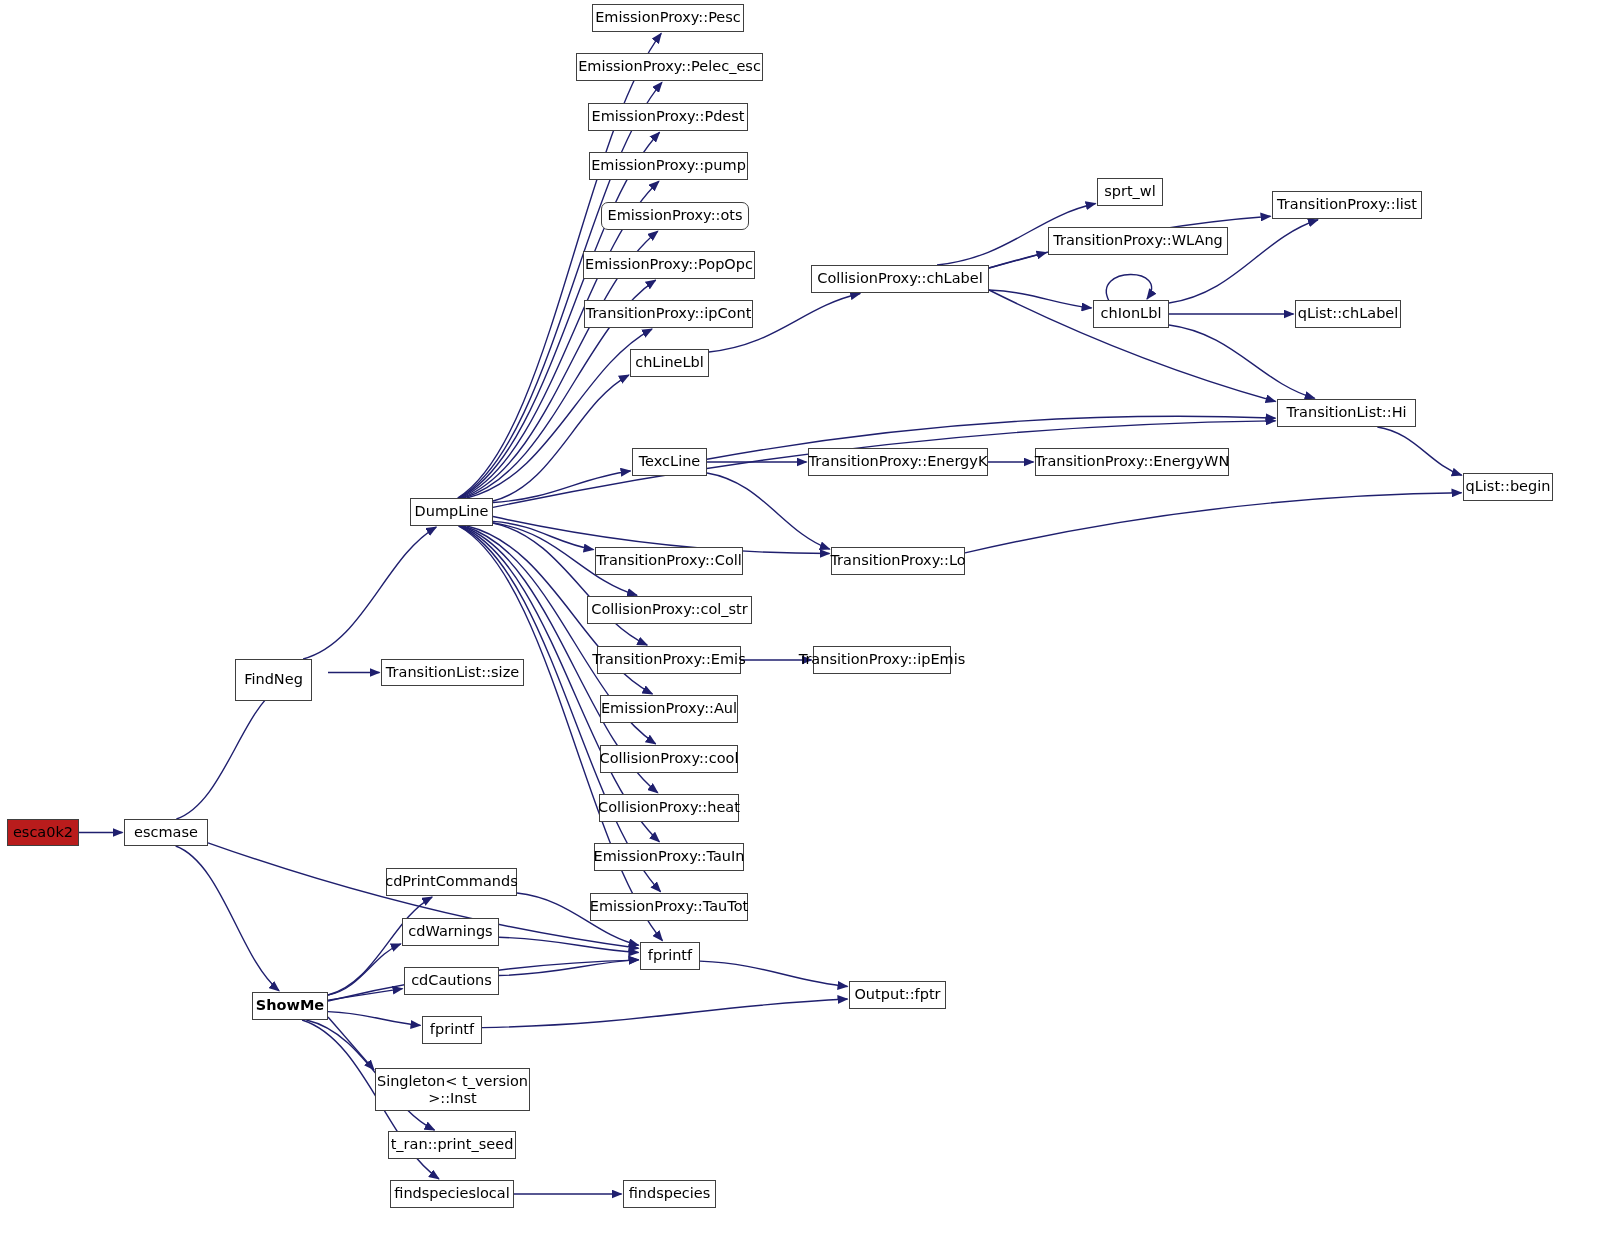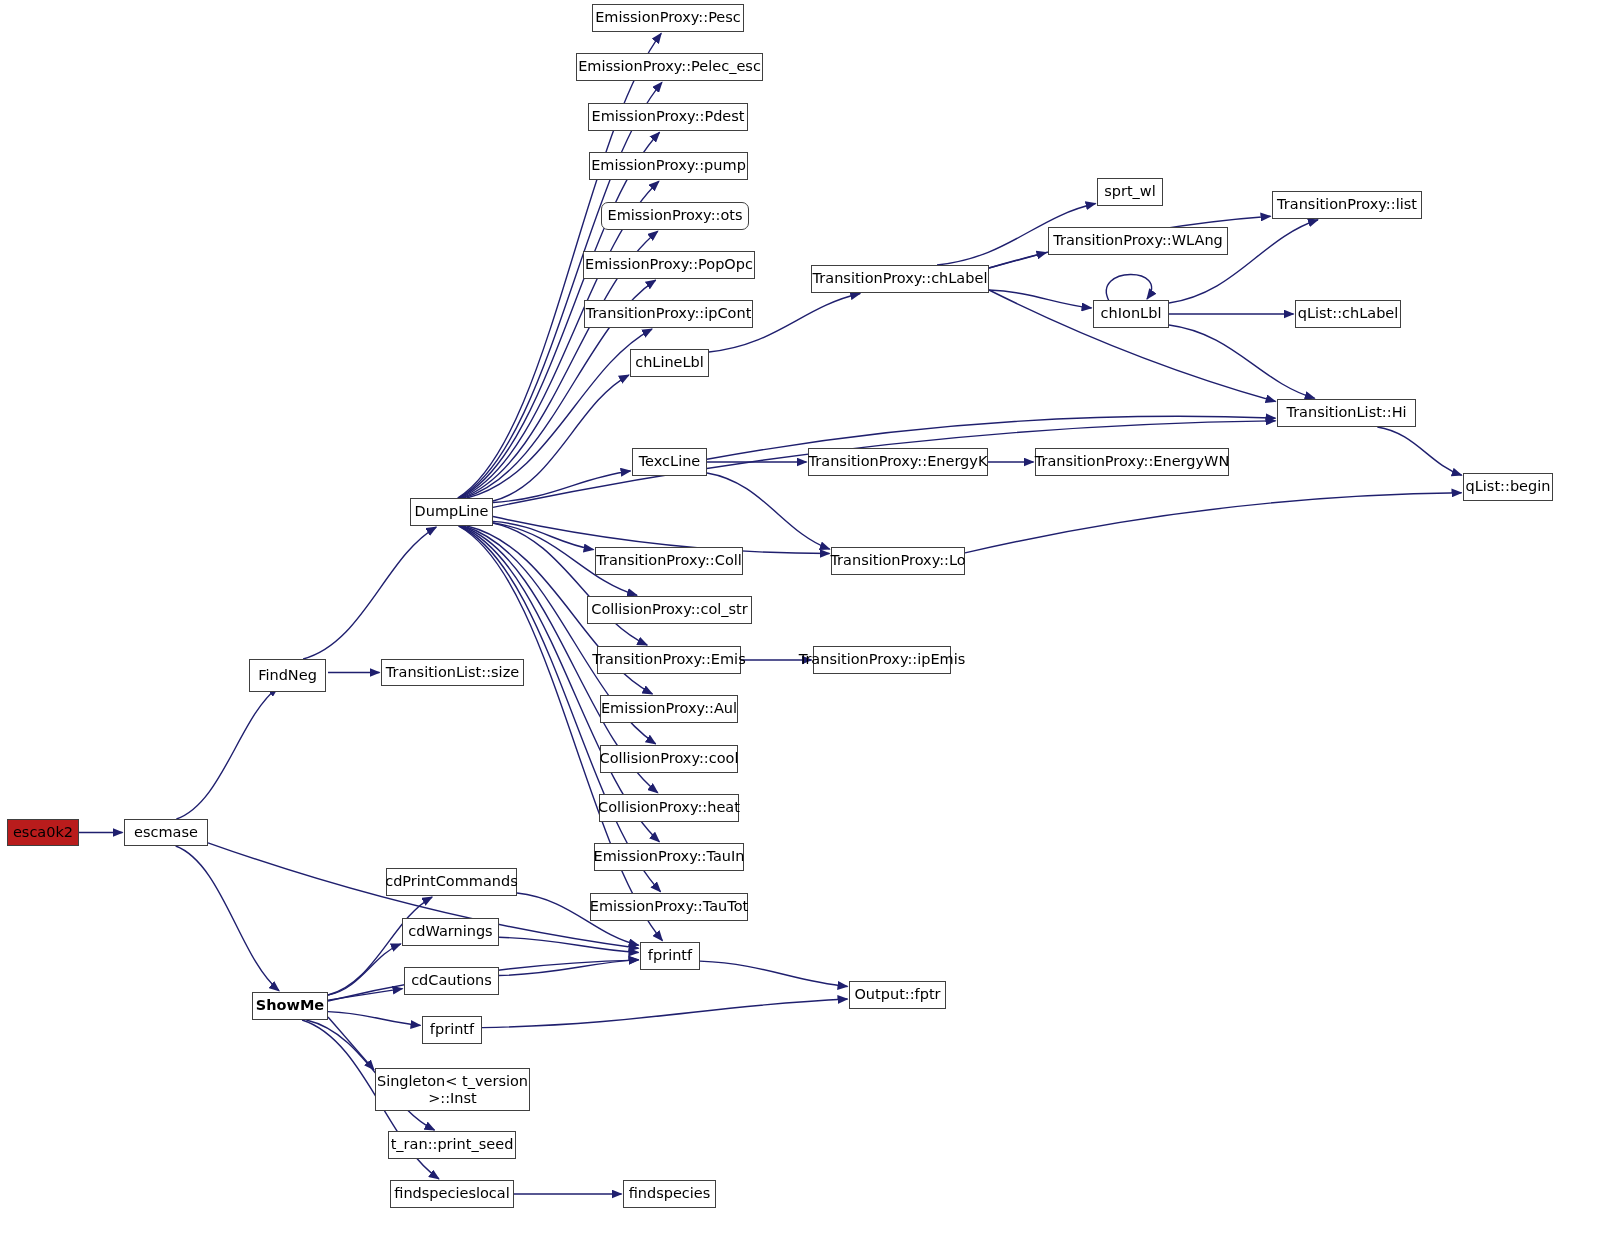--- a/index.html
+++ b/index.html
@@ -77,41 +77,41 @@
       <path fill="none" stroke="#1f1f6e" stroke-width="1.4" marker-end="url(#ah)" d="M517,893 C571.7298065090746,899.2697299875402 592.4055111902804,933.7532449190119 638.6217922423879,945.247749896169"></path>
       <path fill="none" stroke="#1f1f6e" stroke-width="1.4" marker-end="url(#ah)" d="M499,937.3029612756264 C561.7789990272186,939.1334195616137 585.4955097708345,949.2009401345435 638.5088867271523,952.5567803255201"></path>
       <path fill="none" stroke="#1f1f6e" stroke-width="1.4" marker-end="url(#ah)" d="M499,975.5652173913044 C561.7793753442763,973.6497520871312 585.496028252114,963.1146929141787 638.5097229872806,959.6030065231945"></path>
       <path fill="none" stroke="#1f1f6e" stroke-width="1.4" marker-end="url(#ah)" d="M482,1027.6430976430977 C646.4770735270092,1024.1972629564114 708.6128568594349,1005.2451721796366 847.5046078377984,998.9278085873783"></path>
       <path fill="none" stroke="#1f1f6e" stroke-width="1.4" marker-end="url(#ah)" d="M700,961.1428571428571 C766.3847049780011,964.1775865132801 791.4633713030237,980.868598050606 847.5215666177801,986.4322685630481"></path>
       <path fill="none" stroke="#1f1f6e" stroke-width="1.4" marker-end="url(#ah)" d="M514,1194 L621.5,1194"></path>
     </svg>
   <div id="node-layer">
       <div class="node root" style="left: 7px; top: 819px; width: 72px; height: 27px;">esca0k2</div>
       <div class="node" style="left: 124px; top: 819px; width: 84px; height: 27px;">escmase</div>
-      <div class="node" style="left: 249px; top: 659px; width: 77px; height: 33px;">FindNeg</div>
+      <div class="node" style="left: 235px; top: 659px; width: 77px; height: 42px;">FindNeg</div>
       <div class="node" style="left: 381px; top: 659px; width: 143px; height: 27px;">TransitionList::size</div>
       <div class="node" style="left: 410px; top: 498px; width: 83px; height: 28px;">DumpLine</div>
       <div class="node" style="left: 592px; top: 4px; width: 152px; height: 28px;">EmissionProxy::Pesc</div>
       <div class="node" style="left: 576px; top: 53px; width: 187px; height: 28px;">EmissionProxy::Pelec_esc</div>
       <div class="node" style="left: 588px; top: 103px; width: 160px; height: 28px;">EmissionProxy::Pdest</div>
       <div class="node" style="left: 589px; top: 152px; width: 159px; height: 28px;">EmissionProxy::pump</div>
       <div class="node" style="left: 601px; top: 202px; width: 148px; height: 28px; border-radius: 7px;">EmissionProxy::ots</div>
       <div class="node" style="left: 583px; top: 251px; width: 172px; height: 28px;">EmissionProxy::PopOpc</div>
       <div class="node" style="left: 584px; top: 300px; width: 169px; height: 28px;">TransitionProxy::ipCont</div>
       <div class="node" style="left: 630px; top: 349px; width: 79px; height: 28px;">chLineLbl</div>
       <div class="node" style="left: 632px; top: 448px; width: 75px; height: 28px;">TexcLine</div>
       <div class="node" style="left: 595px; top: 547px; width: 148px; height: 28px;">TransitionProxy::Coll</div>
       <div class="node" style="left: 587px; top: 596px; width: 165px; height: 28px;">CollisionProxy::col_str</div>
       <div class="node" style="left: 597px; top: 646px; width: 144px; height: 28px;">TransitionProxy::Emis</div>
       <div class="node" style="left: 600px; top: 695px; width: 138px; height: 28px;">EmissionProxy::Aul</div>
       <div class="node" style="left: 600px; top: 745px; width: 138px; height: 28px;">CollisionProxy::cool</div>
       <div class="node" style="left: 599px; top: 794px; width: 140px; height: 28px;">CollisionProxy::heat</div>
       <div class="node" style="left: 594px; top: 843px; width: 150px; height: 28px;">EmissionProxy::TauIn</div>
       <div class="node" style="left: 590px; top: 893px; width: 158px; height: 28px;">EmissionProxy::TauTot</div>
-      <div class="node" style="left: 811px; top: 265px; width: 178px; height: 28px;">TransitionProxy::chLabel</div>
+      <div class="node" style="left: 811px; top: 265px; width: 178px; height: 28px;">CollisionProxy::chLabel</div>
       <div class="node" style="left: 1097px; top: 178px; width: 66px; height: 28px;">sprt_wl</div>
       <div class="node" style="left: 1048px; top: 227px; width: 180px; height: 28px;">TransitionProxy::WLAng</div>
       <div class="node" style="left: 1093px; top: 300px; width: 76px; height: 28px;">chIonLbl</div>
       <div class="node" style="left: 1272px; top: 191px; width: 150px; height: 28px;">TransitionProxy::list</div>
       <div class="node" style="left: 1295px; top: 300px; width: 106px; height: 28px;">qList::chLabel</div>
       <div class="node" style="left: 1277px; top: 399px; width: 139px; height: 28px;">TransitionList::Hi</div>
       <div class="node" style="left: 1463px; top: 473px; width: 90px; height: 28px;">qList::begin</div>
       <div class="node" style="left: 808px; top: 448px; width: 180px; height: 28px;">TransitionProxy::EnergyK</div>
       <div class="node" style="left: 1035px; top: 448px; width: 194px; height: 28px;">TransitionProxy::EnergyWN</div>
       <div class="node" style="left: 831px; top: 547px; width: 134px; height: 28px;">TransitionProxy::Lo</div>

